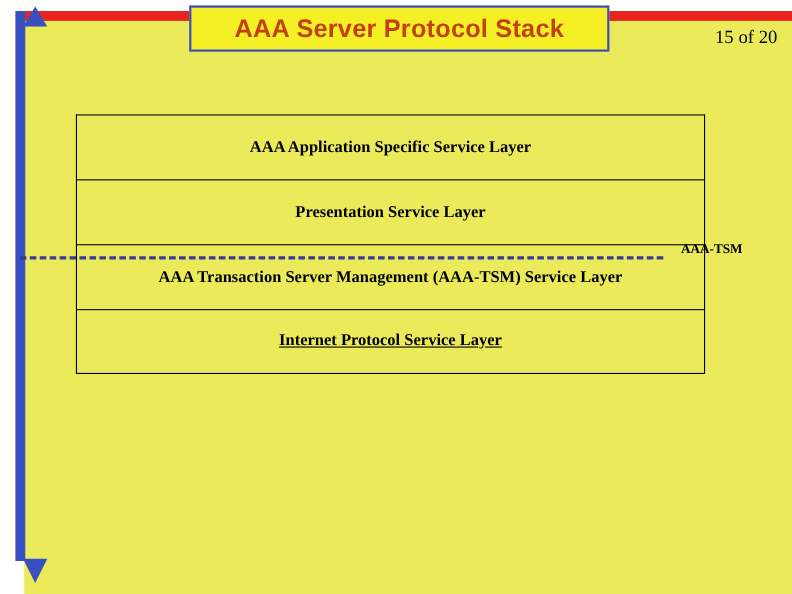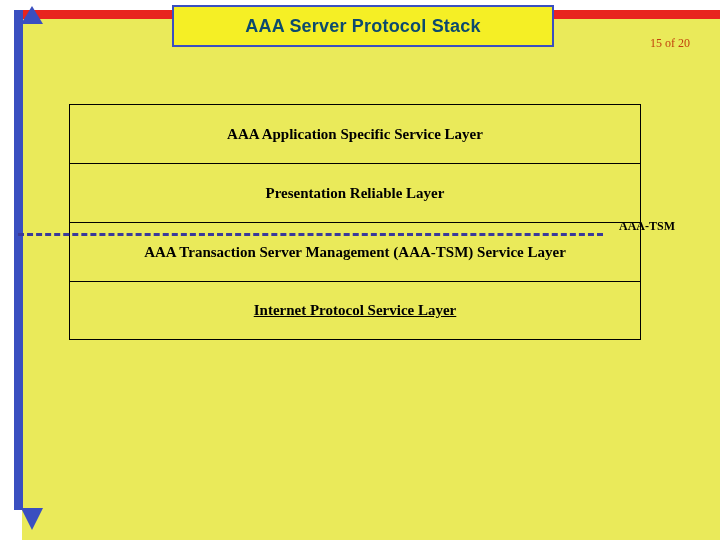--- a/index.html
+++ b/index.html
@@ -75,33 +75,33 @@
     height: 38px;
     background: #f5ef25;
     border: 2px solid #3a4fc0;
     display: flex;
     align-items: center;
     justify-content: center;
   }
   .title-banner-text {
     font-family: "Liberation Sans", sans-serif;
     font-weight: bold;
-    font-size: 18px;
-    color: #0c4a6e;
+    font-size: 23px;
+    color: #c2410c;
     letter-spacing: 0.2px;
     white-space: nowrap;
   }
   
   .slide-counter {
     position: absolute;
     left: 650px;
-    top: 36px;
+    top: 24px;
     font-family: "Liberation Serif", serif;
-    font-size: 12px;
-    color: #c2410c;
+    font-size: 17px;
+    color: #000000;
     white-space: nowrap;
   }
   
   .stack {
     position: absolute;
     left: 28px;
     top: 104px;
     width: 572px;
     padding-left: 41px;
   }
@@ -170,21 +170,21 @@
     <span class="title-banner-text">AAA Server Protocol Stack</span>
   </div>
 
   <div class="slide-counter">15 of 20</div>
 
   <div class="stack">
     <div class="layer">
       <span class="layer-text">AAA Application Specific Service Layer</span>
     </div>
     <div class="layer">
-      <span class="layer-text">Presentation Reliable Layer</span>
+      <span class="layer-text">Presentation Service Layer</span>
     </div>
     <div class="layer">
       <span class="layer-text">AAA Transaction Server Management (AAA-TSM)  Service Layer</span>
     </div>
     <div class="layer">
       <span class="layer-text">Internet Protocol Service Layer</span>
     </div>
   </div>
 
   <div class="dashed-line"></div>

